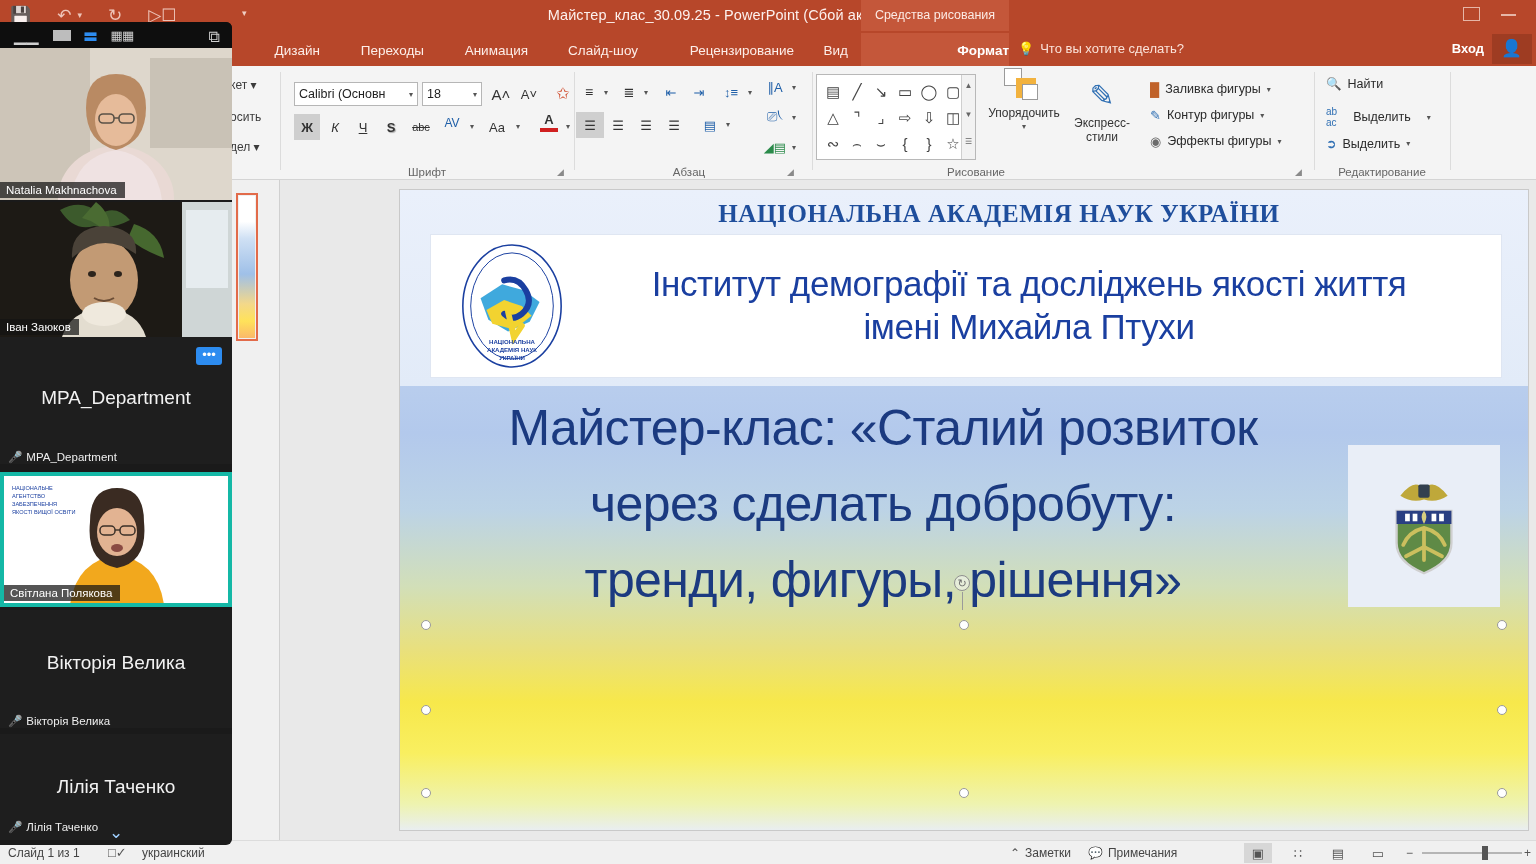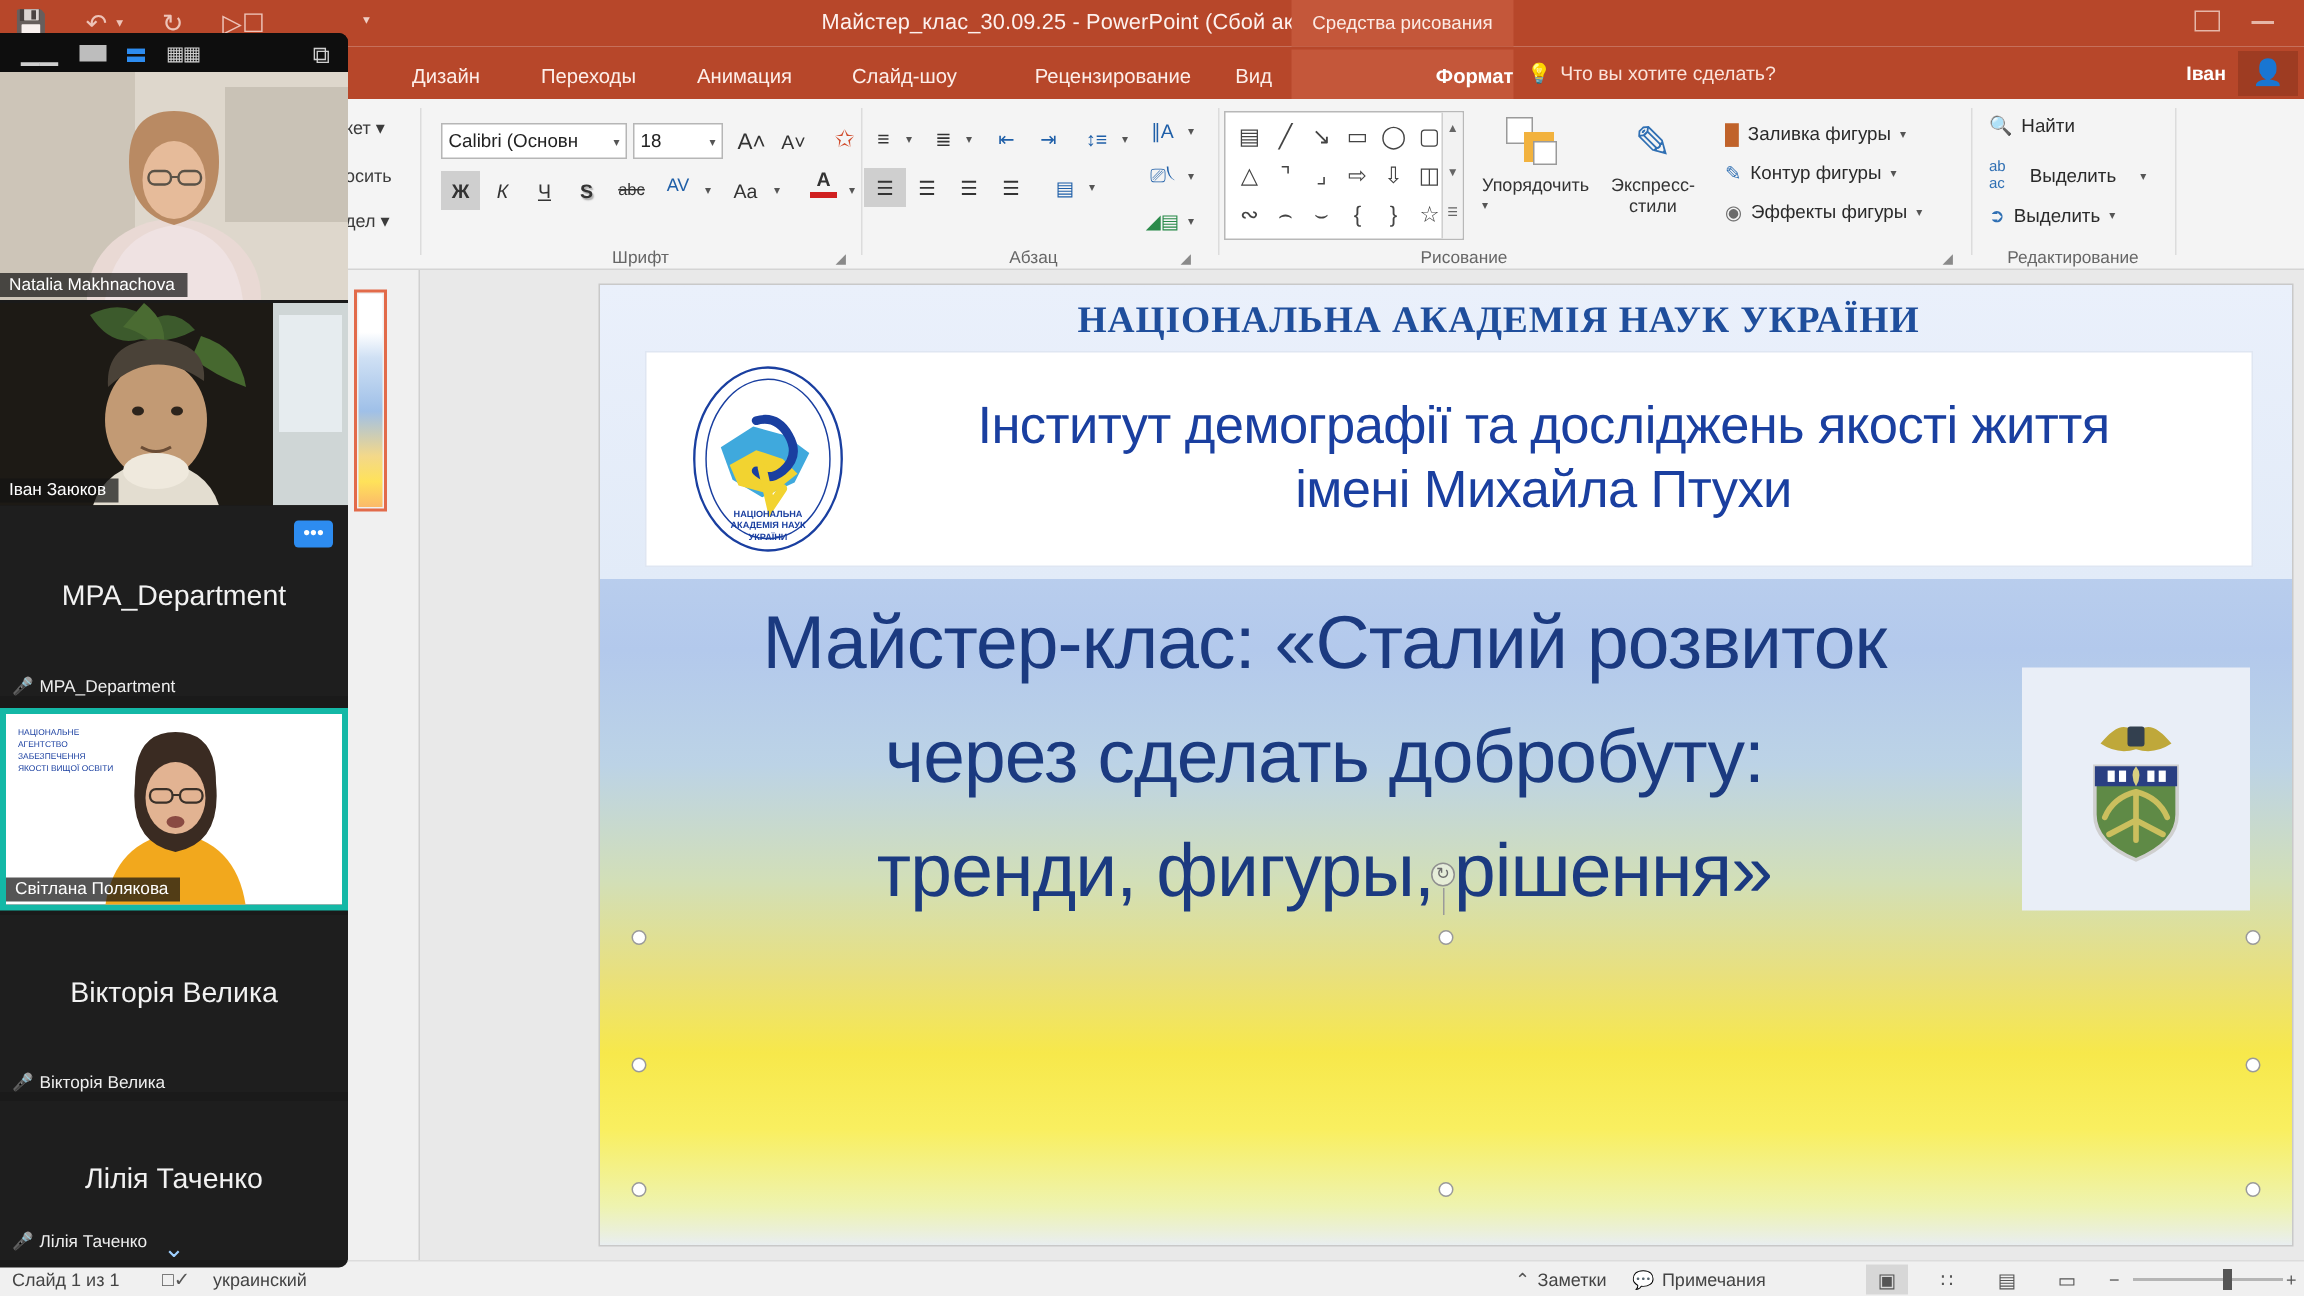--- a/index.html
+++ b/index.html
@@ -251,21 +251,21 @@
     <div class="tab" style="left:254px;width:66px">Дизайн</div>
     <div class="tab" style="left:338px;width:86px">Переходы</div>
     <div class="tab" style="left:440px;width:88px">Анимация</div>
     <div class="tab" style="left:546px;width:92px">Слайд-шоу</div>
     <div class="tab" style="left:654px;width:140px">Рецензирование</div>
     <div class="tab" style="left:806px;width:42px">Вид</div>
     <div class="tab active" style="left:861px;width:148px">Формат</div>
     <div class="tellme">
       <span class="bulb">💡</span><span>Что вы хотите сделать?</span>
     </div>
-    <div class="signin">Іван</div>
+    <div class="signin">Вход</div>
     <div class="acct-icon">👤</div>
   </div>
 
   <div class="ribbon">
 
     <div class="grp" style="left:212px;width:62px">
       <div class="clip-item" style="left:8px;top:12px">...кет ▾</div>
       <div class="clip-item" style="left:8px;top:44px">...осить</div>
       <div class="clip-item" style="left:8px;top:74px">...дел ▾</div>
     </div>
@@ -376,21 +376,21 @@
           <span>}</span>
           <span>☆</span>
         </div>
         <div style="position:absolute;right:0;top:0;width:14px;height:84px;background:#f2f2f2;border-left:1px solid #cfcfcf;font-size:8px;color:#666;text-align:center">
           <div style="margin-top:6px">▲</div>
           <div style="margin-top:20px">▼</div>
           <div style="margin-top:18px">☰</div>
         </div>
       </div>
 
-      <div style="position:absolute;left:172px;top:10px;width:72px;">
+      <div style="position:absolute;left:172px;top:0;width:72px;text-align:center">
         <div style="position:relative;height:40px">
           <span style="position:absolute;left:16px;top:2px;width:18px;height:18px;border:1.5px solid #9a9a9a;background:#fff"></span>
           <span style="position:absolute;left:28px;top:12px;width:20px;height:20px;background:#f2b23e"></span>
           <span style="position:absolute;left:34px;top:18px;width:16px;height:16px;border:1.5px solid #9a9a9a;background:#fff"></span>
         </div>
         <div style="font-size:12px;color:#333">Упорядочить</div>
         <div class="caret" style="margin-top:2px">▾</div>
       </div>
 
       <div style="position:absolute;left:248px;top:10px;width:76px;text-align:center">

